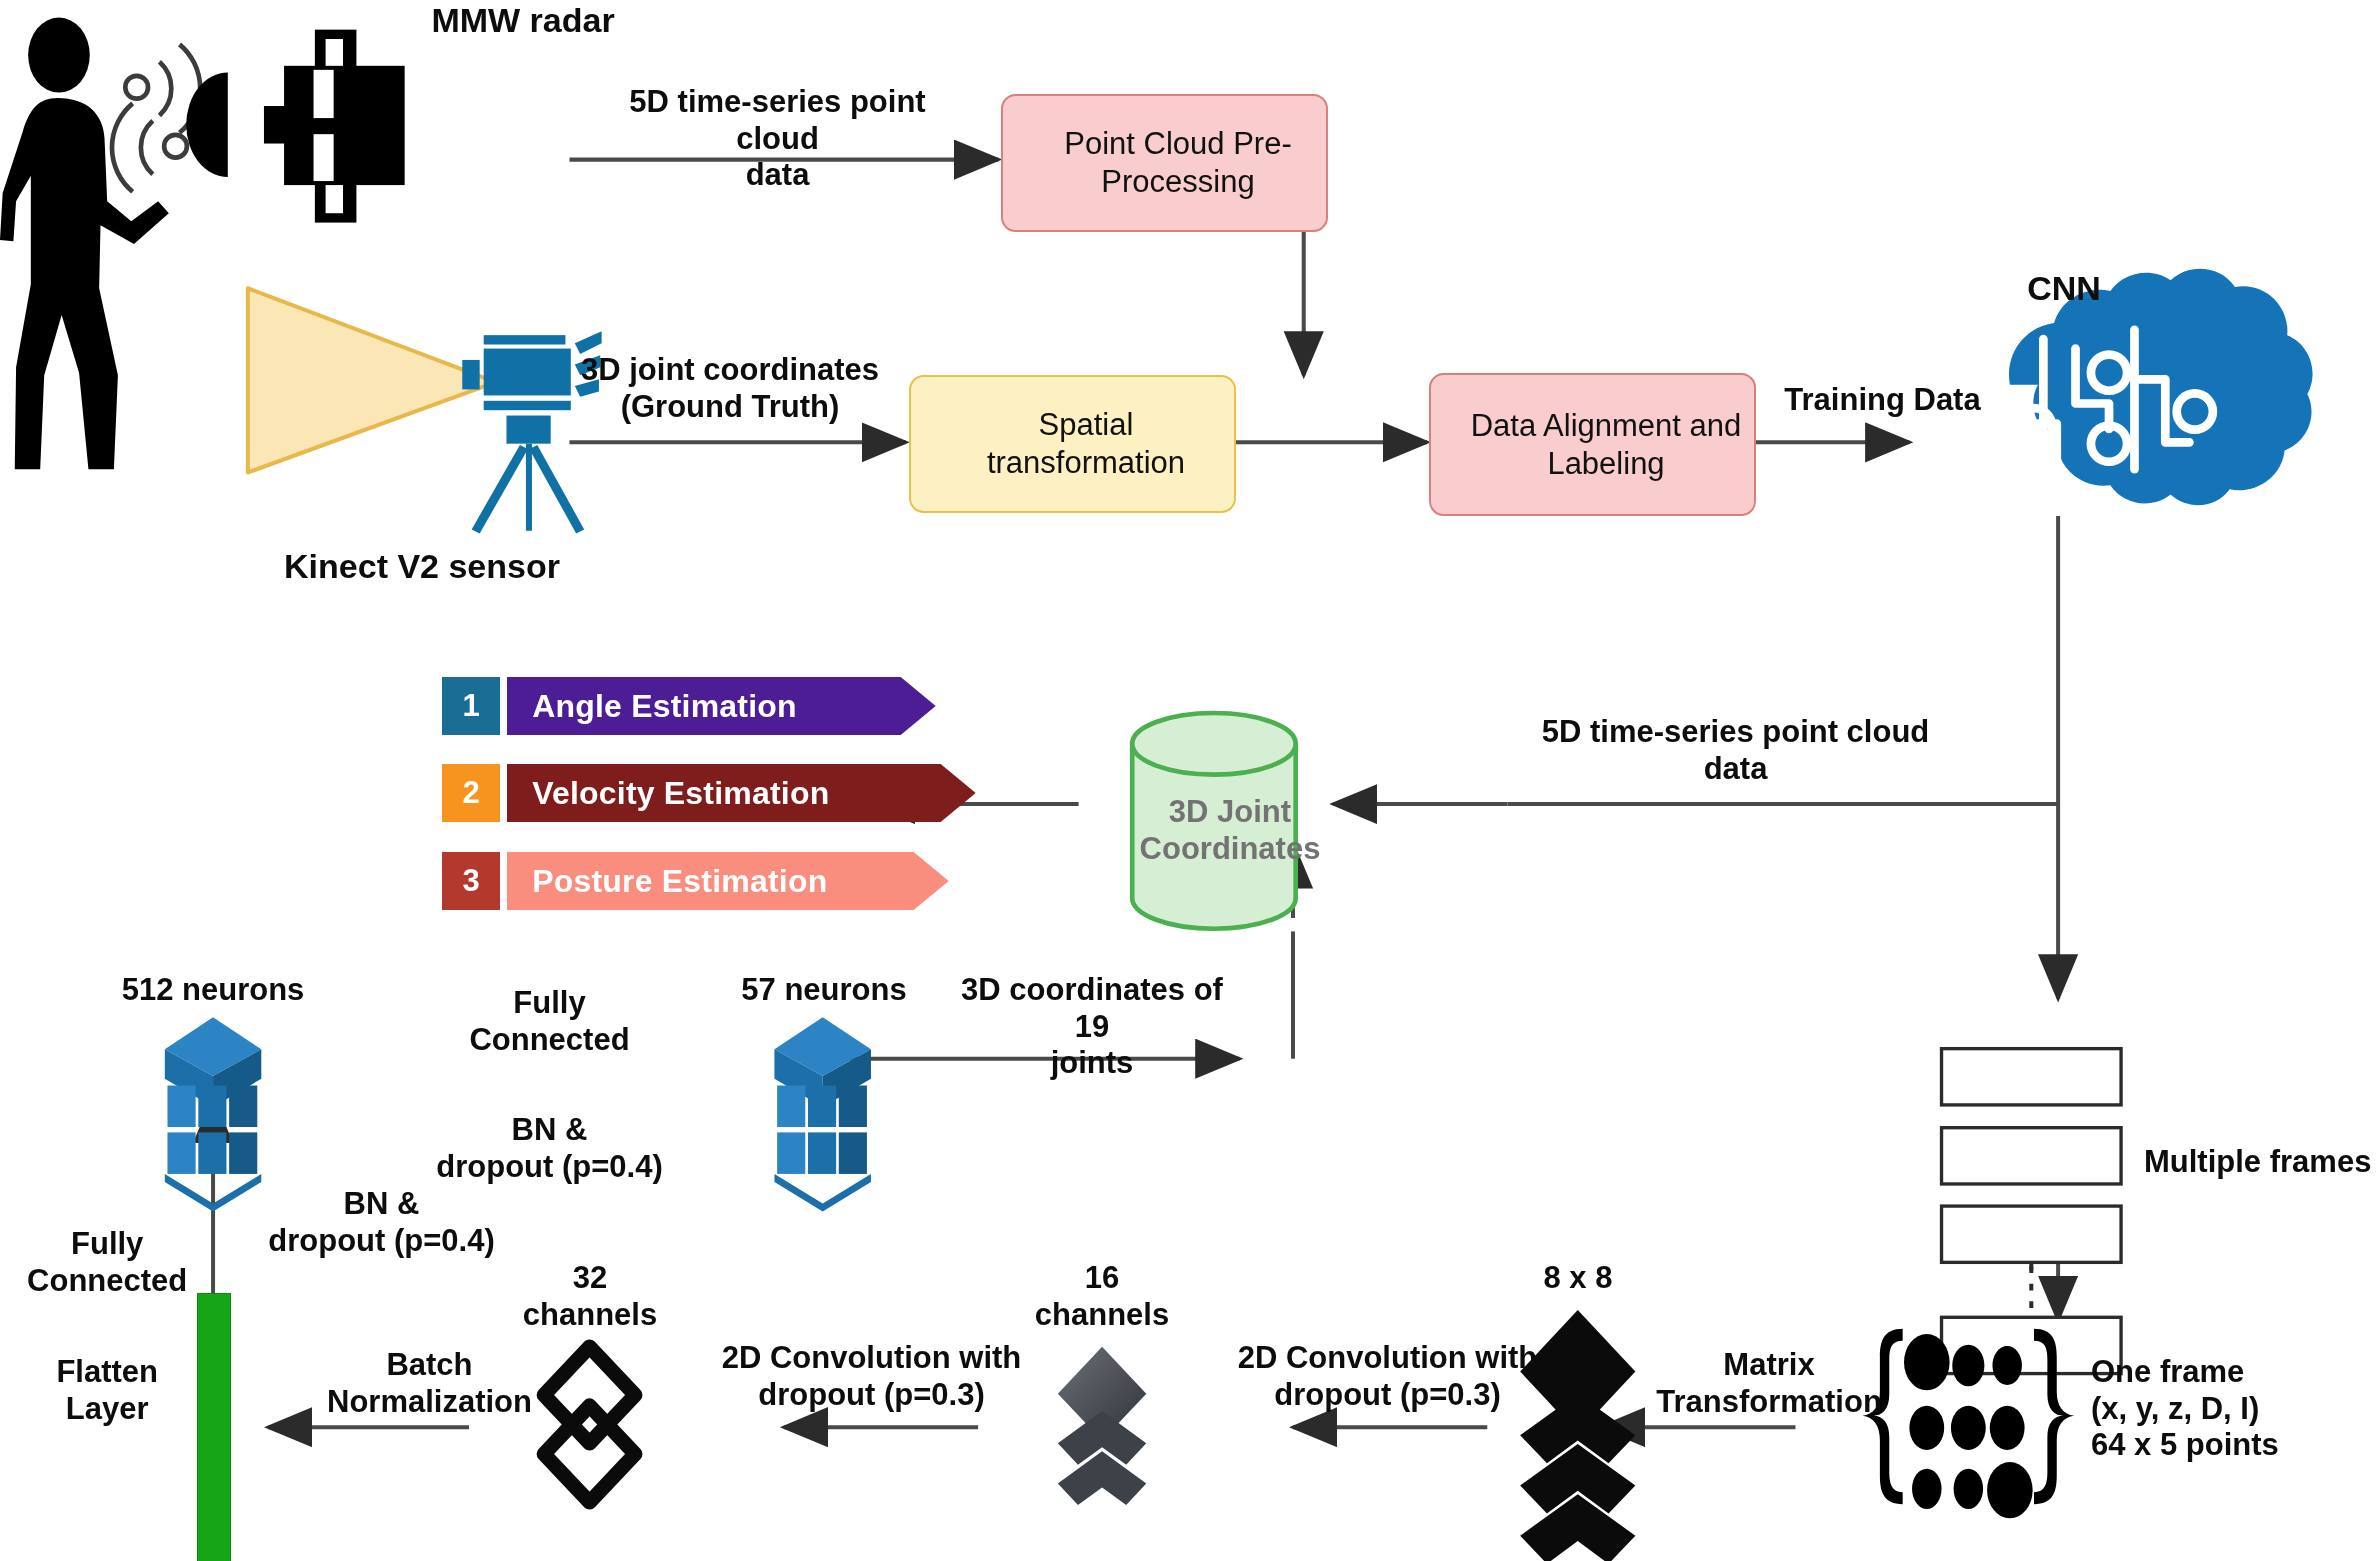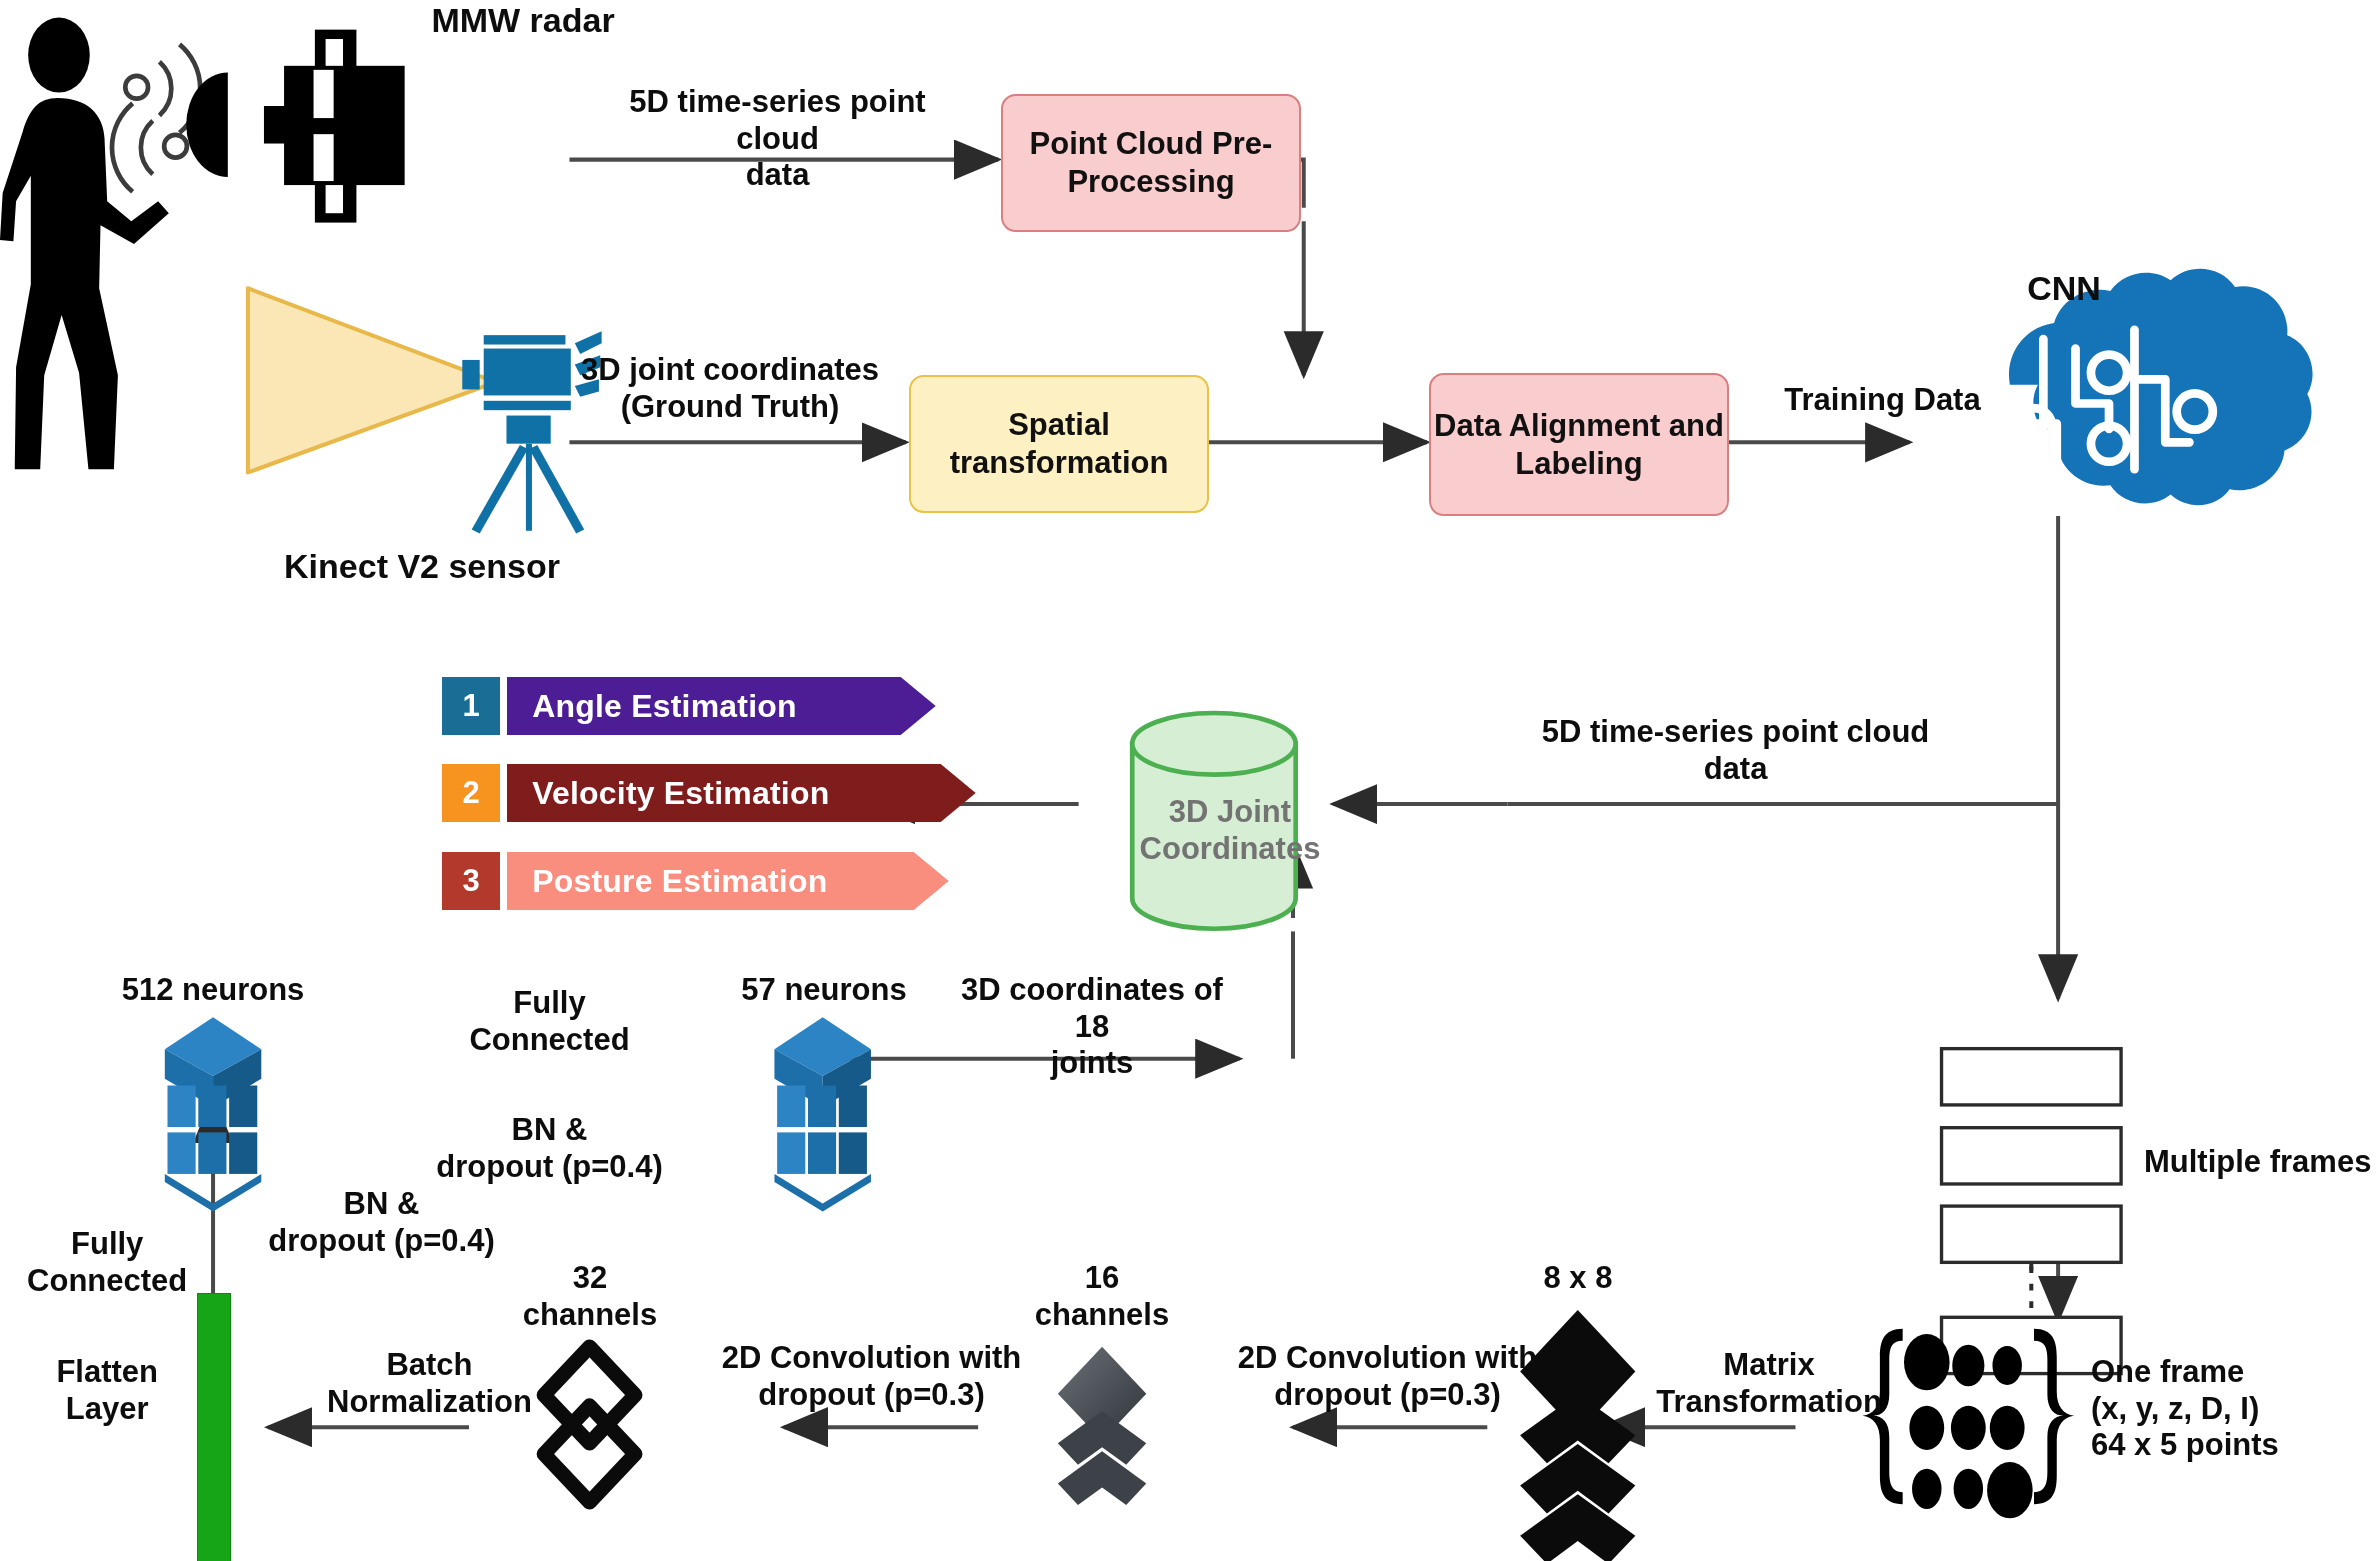--- a/index.html
+++ b/index.html
@@ -2,21 +2,21 @@
 <html style="font-size:10.7px"><head>
 <meta charset="utf-8">
 <style>
   html,body{margin:0;padding:0;background:#fff;}
   body{font-family:"Liberation Sans",sans-serif;}
   #stage{position:relative;width:2377px;height:1562px;background:#fff;overflow:hidden;}
   .lbl{position:absolute;color:#0d0d0d;font-weight:bold;line-height:1.18;text-align:center;white-space:pre-line;}
   .f46{font-size:31px;}
   .f48{font-size:34px;}
   .procbox{position:absolute;display:flex;align-items:center;justify-content:center;text-align:center;
-           border-radius:14.7px;font-weight:bold;line-height:1.22;}
+           border-radius:14.7px;font-weight:normal;line-height:1.22;padding-left:27px;}
   .pink{background:#f9cdcd;border:2.7px solid #d97f7f;color:#111;}
   .yellow{background:#fdf0c2;border:2.7px solid #e8c24a;color:#111;}
   svg.ov{position:absolute;left:0;top:0;width:2377px;height:1562px;pointer-events:none;overflow:visible;}
   .chip{position:absolute;display:flex;align-items:center;}
   .chipnum{width:58px;height:58px;display:flex;align-items:center;justify-content:center;
            color:#fff;font-weight:bold;font-size:31px;}
   .chiparrow{height:58px;display:flex;align-items:center;padding-left:25.5px;color:#fff;
              font-weight:bold;font-size:32px;letter-spacing:0.2px;}
   .flatten{position:absolute;background:#16a516;border:1.3px solid #0f8a0f;}
 </style>
@@ -277,21 +277,21 @@
   <div class="lbl f46" style="left:106px;top:972px;width:214px;">512 neurons</div>
 
   <div class="lbl f46" style="left:727px;top:972px;width:194px;">57 neurons</div>
 
   <div class="lbl f46" style="left:432px;top:985px;width:235px;">Fully
 Connected</div>
 
   <div class="lbl f46" style="left:432px;top:1112px;width:235px;">BN &amp;
 dropout (p=0.4)</div>
 
-  <div class="lbl f46" style="left:948px;top:972px;width:288px;">3D coordinates of 18
+  <div class="lbl f46" style="left:948px;top:972px;width:288px;">3D coordinates of 19
 joints</div>
 
   <div class="flatten" style="left:197px;top:1293px;width:32px;height:268px;"></div>
 
   <div id="chips">
       <div class="chip" style="left: 442px; top: 677px;">
         <div class="chipnum" style="background: rgb(26, 110, 150);">1</div>
         <div class="chiparrow" style="background: #4c1d95; width: 429px; margin-left: 6.7px; clip-path: polygon(0px 0px, 394px 0px, 429px 29px, 394px 58px, 0px 58px);">Angle Estimation</div>
       </div>
       <div class="chip" style="left: 442px; top: 764px;">

